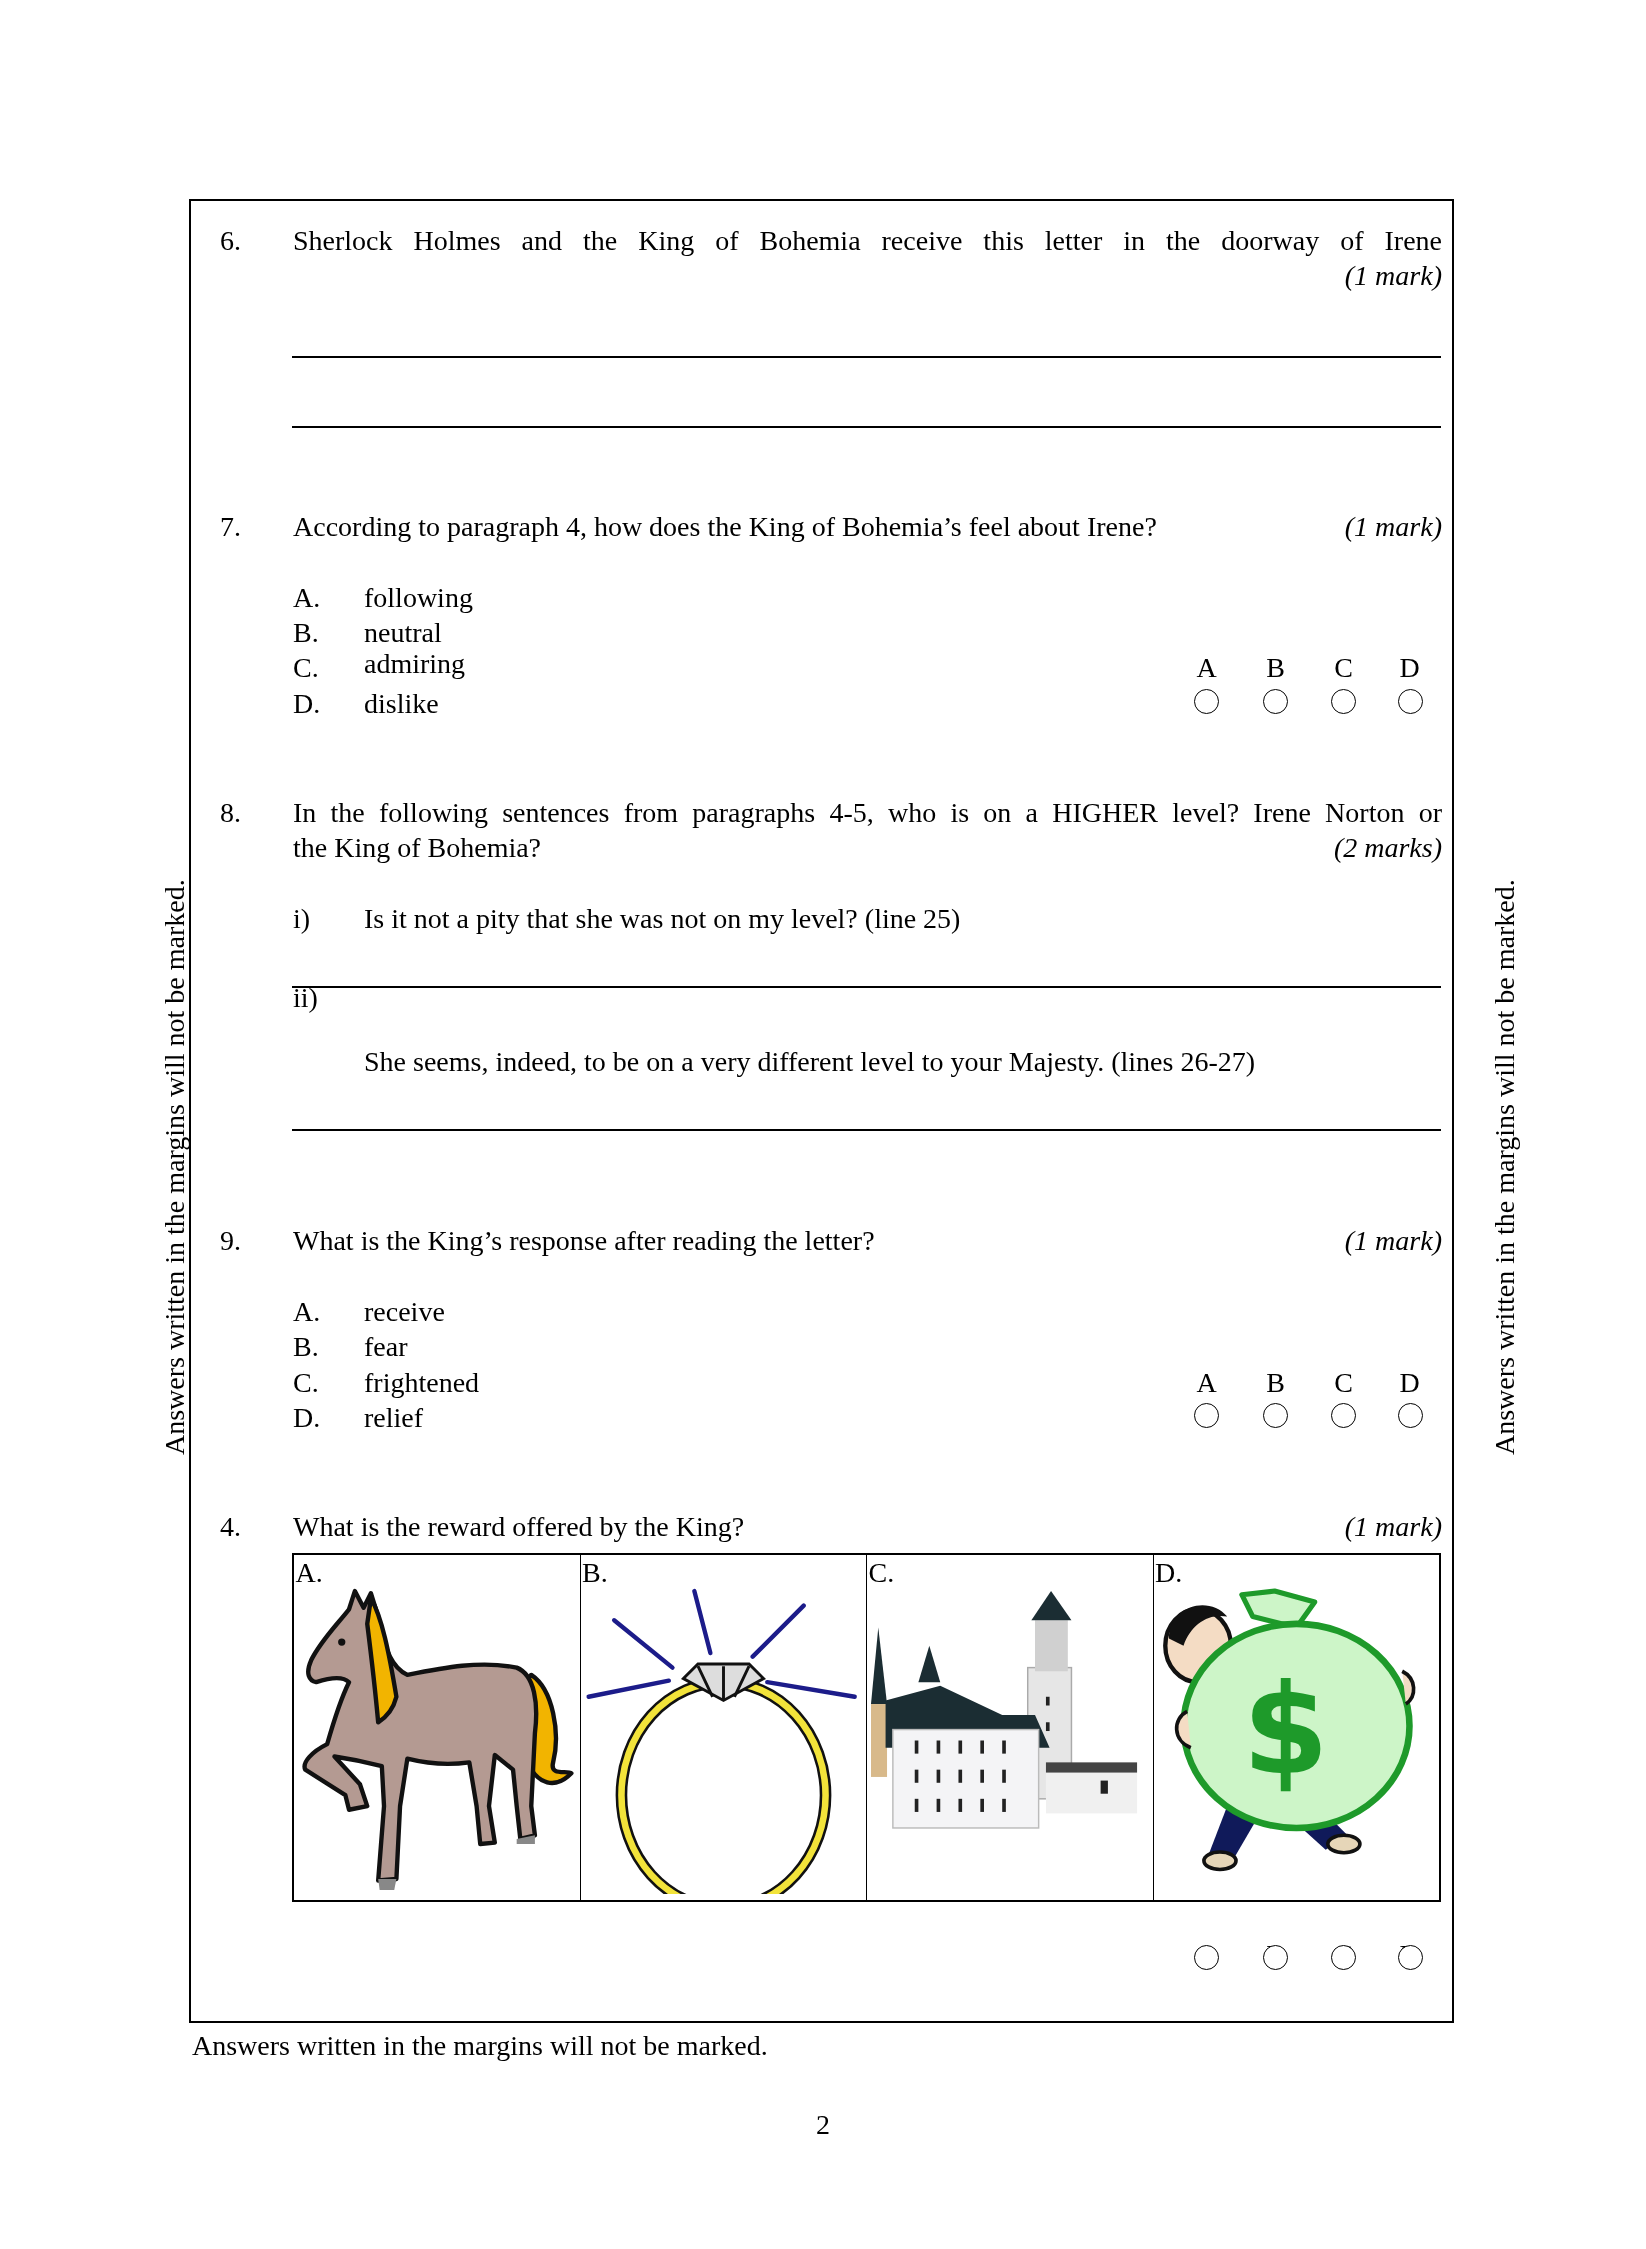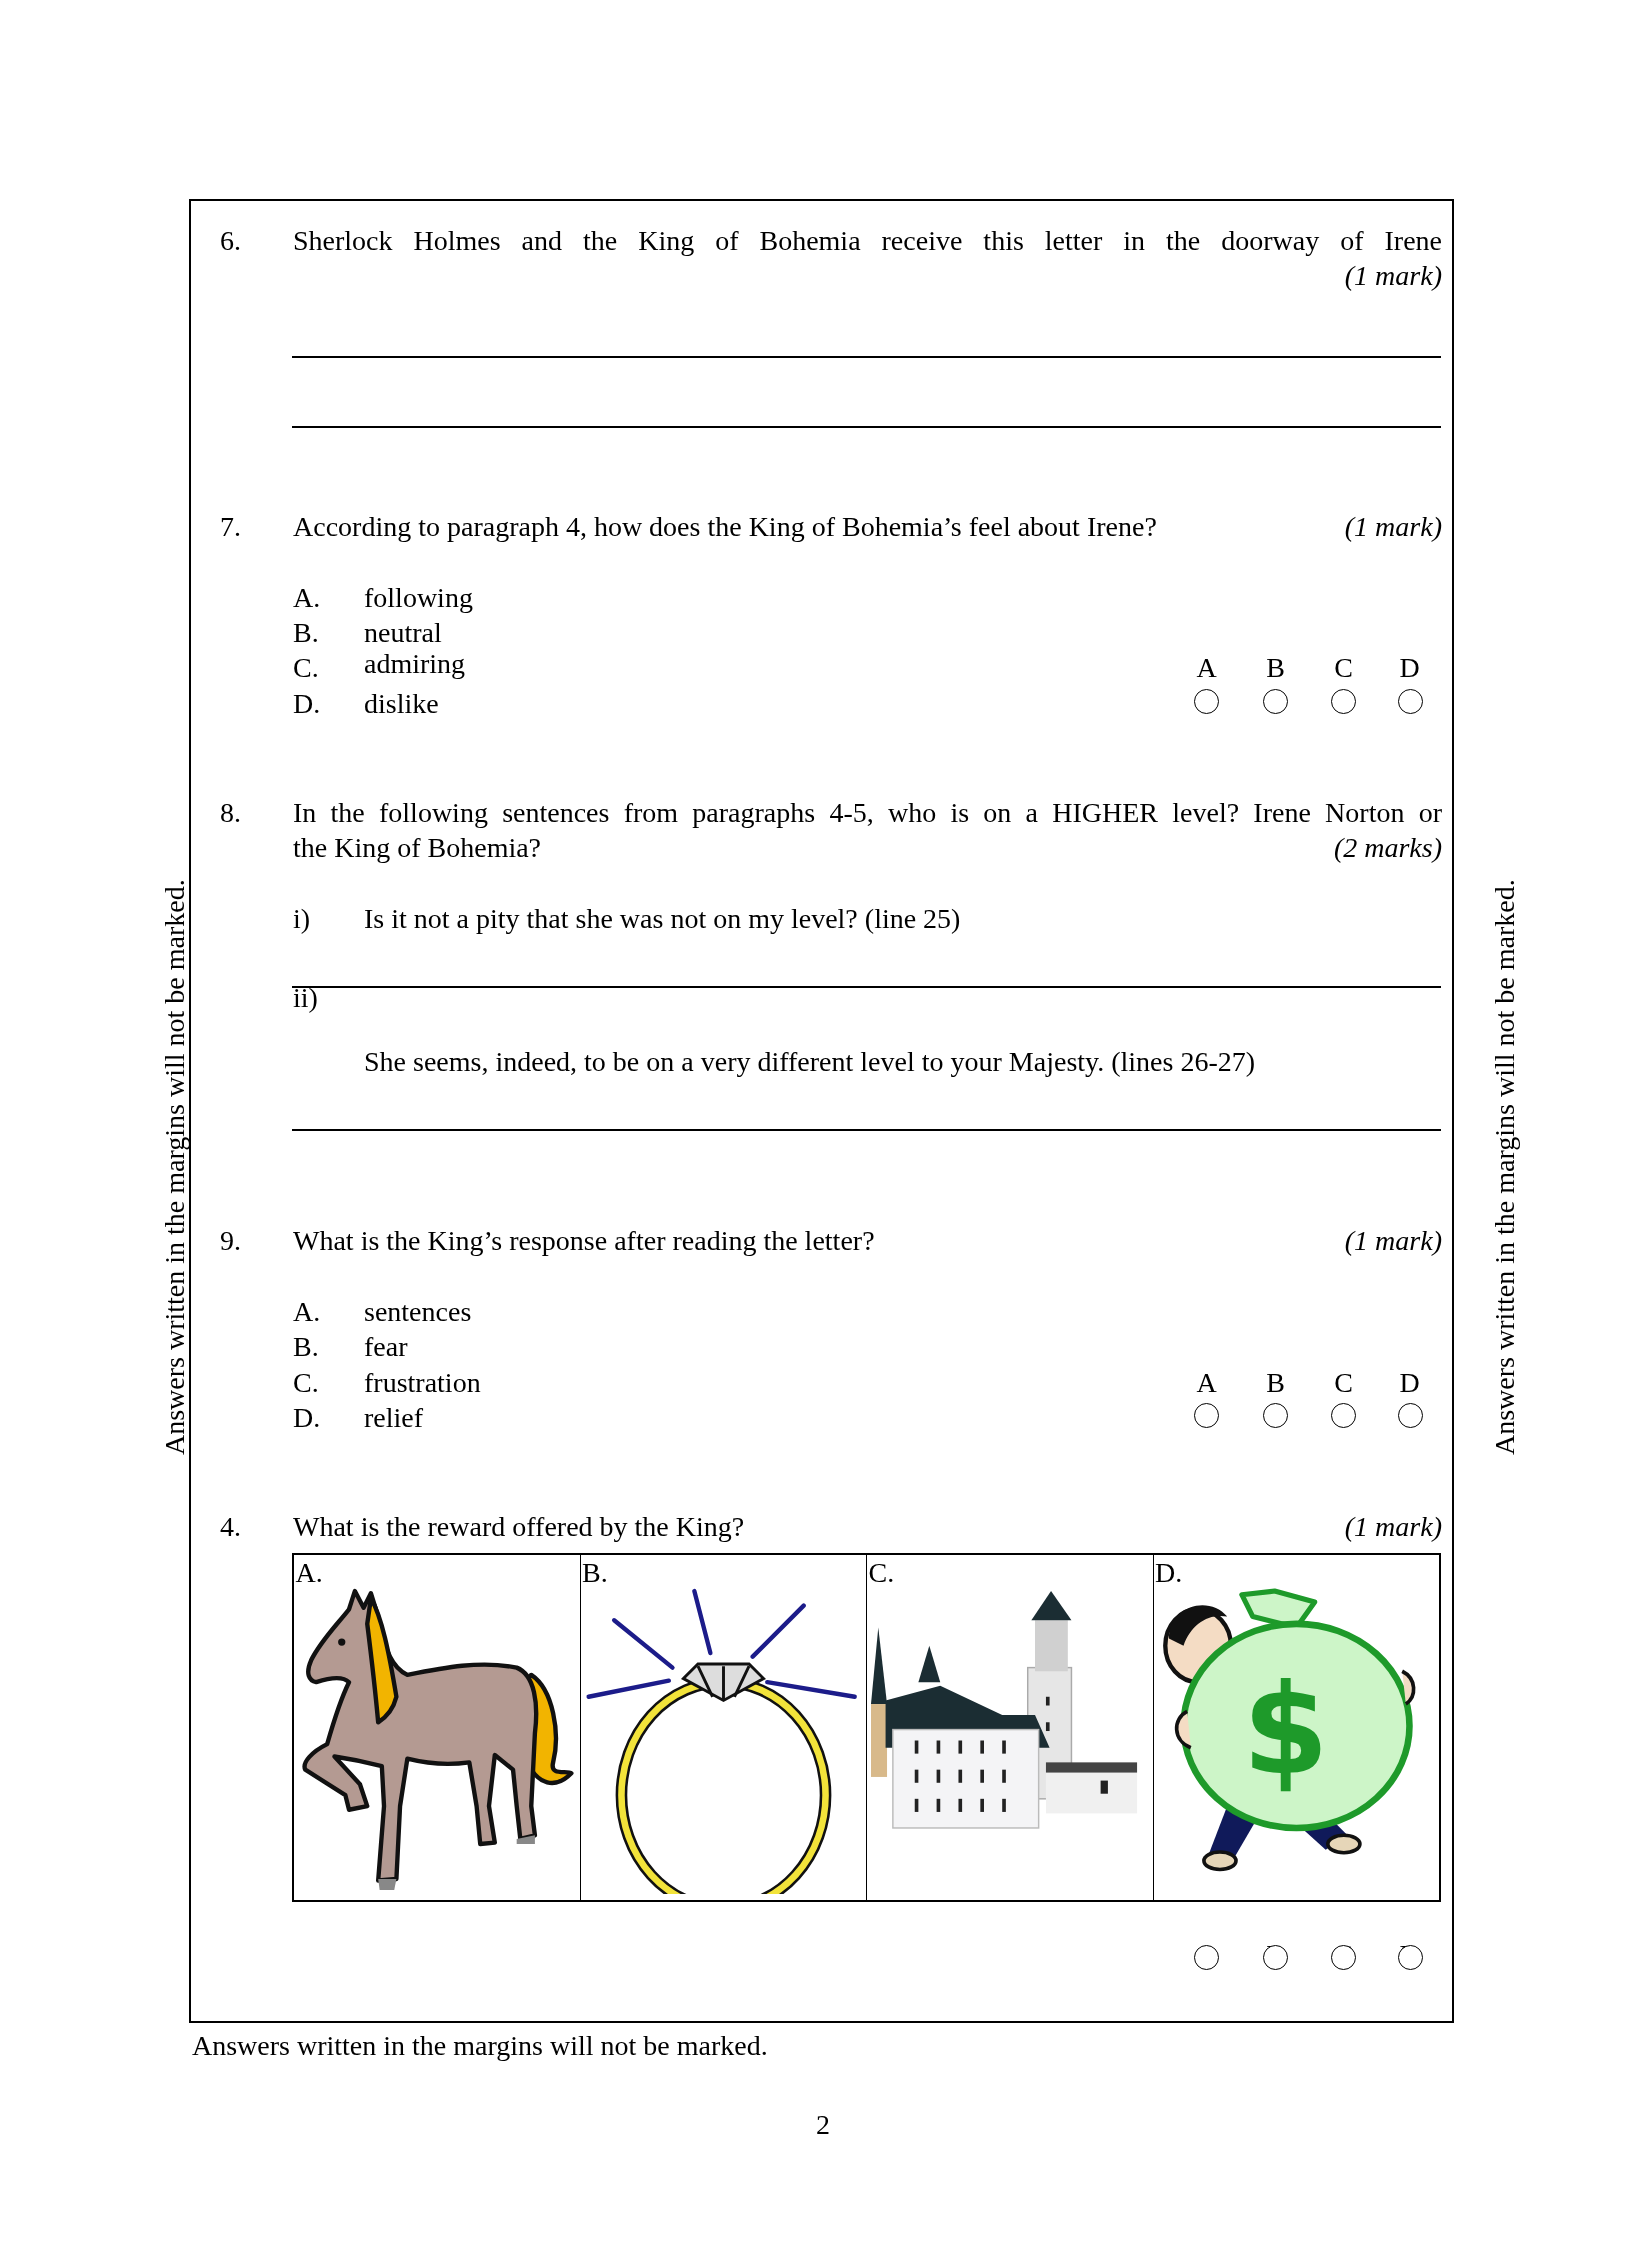--- a/index.html
+++ b/index.html
@@ -111,25 +111,25 @@
 </div>
 
 <div>
   <span class="qnum" style="top:1223px;">9.</span>
   <div class="qtext" style="top:1223px; height:35px;">
     <span>What is the King’s response after reading the letter?</span>
     <span class="mark">(1 mark)</span>
   </div>
   <div>
     <span class="opt-letter" style="top:1294px;">A.</span>
-    <span class="opt-text" style="top:1294px;">sentences</span>
+    <span class="opt-text" style="top:1294px;">receive</span>
     <span class="opt-letter" style="top:1329px;">B.</span>
     <span class="opt-text" style="top:1329px;">fear</span>
     <span class="opt-letter" style="top:1365px;">C.</span>
-    <span class="opt-text" style="top:1365px;">frustration</span>
+    <span class="opt-text" style="top:1365px;">frightened</span>
     <span class="opt-letter" style="top:1400px;">D.</span>
     <span class="opt-text" style="top:1400px;">relief</span>
   </div>
   <div>
     <span class="bubble-label" style="left:1192px; top:1365px;">A</span>
     <span class="bubble-label" style="left:1261px; top:1365px;">B</span>
     <span class="bubble-label" style="left:1329px; top:1365px;">C</span>
     <span class="bubble-label" style="left:1395px; top:1365px;">D</span>
     <span class="bubble" style="left:1194px; top:1403px;"></span>
     <span class="bubble" style="left:1263px; top:1403px;"></span>

